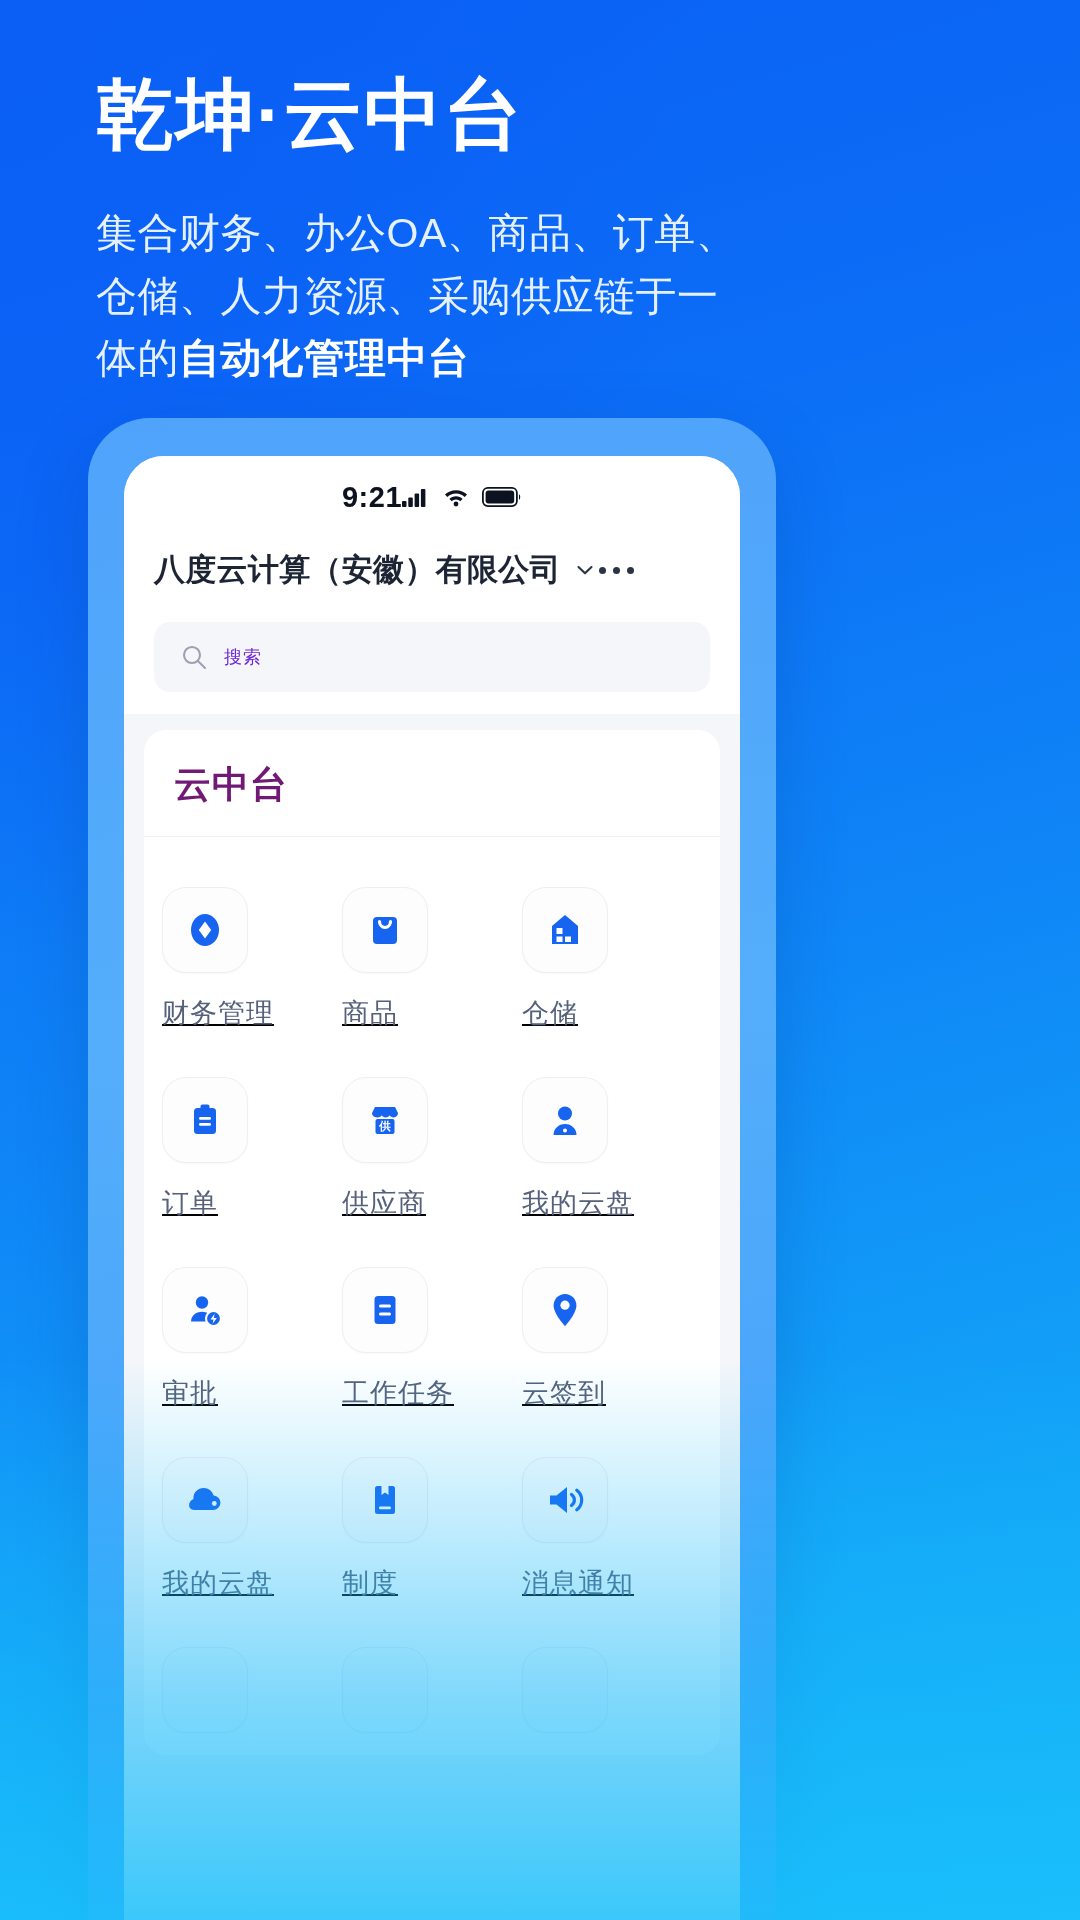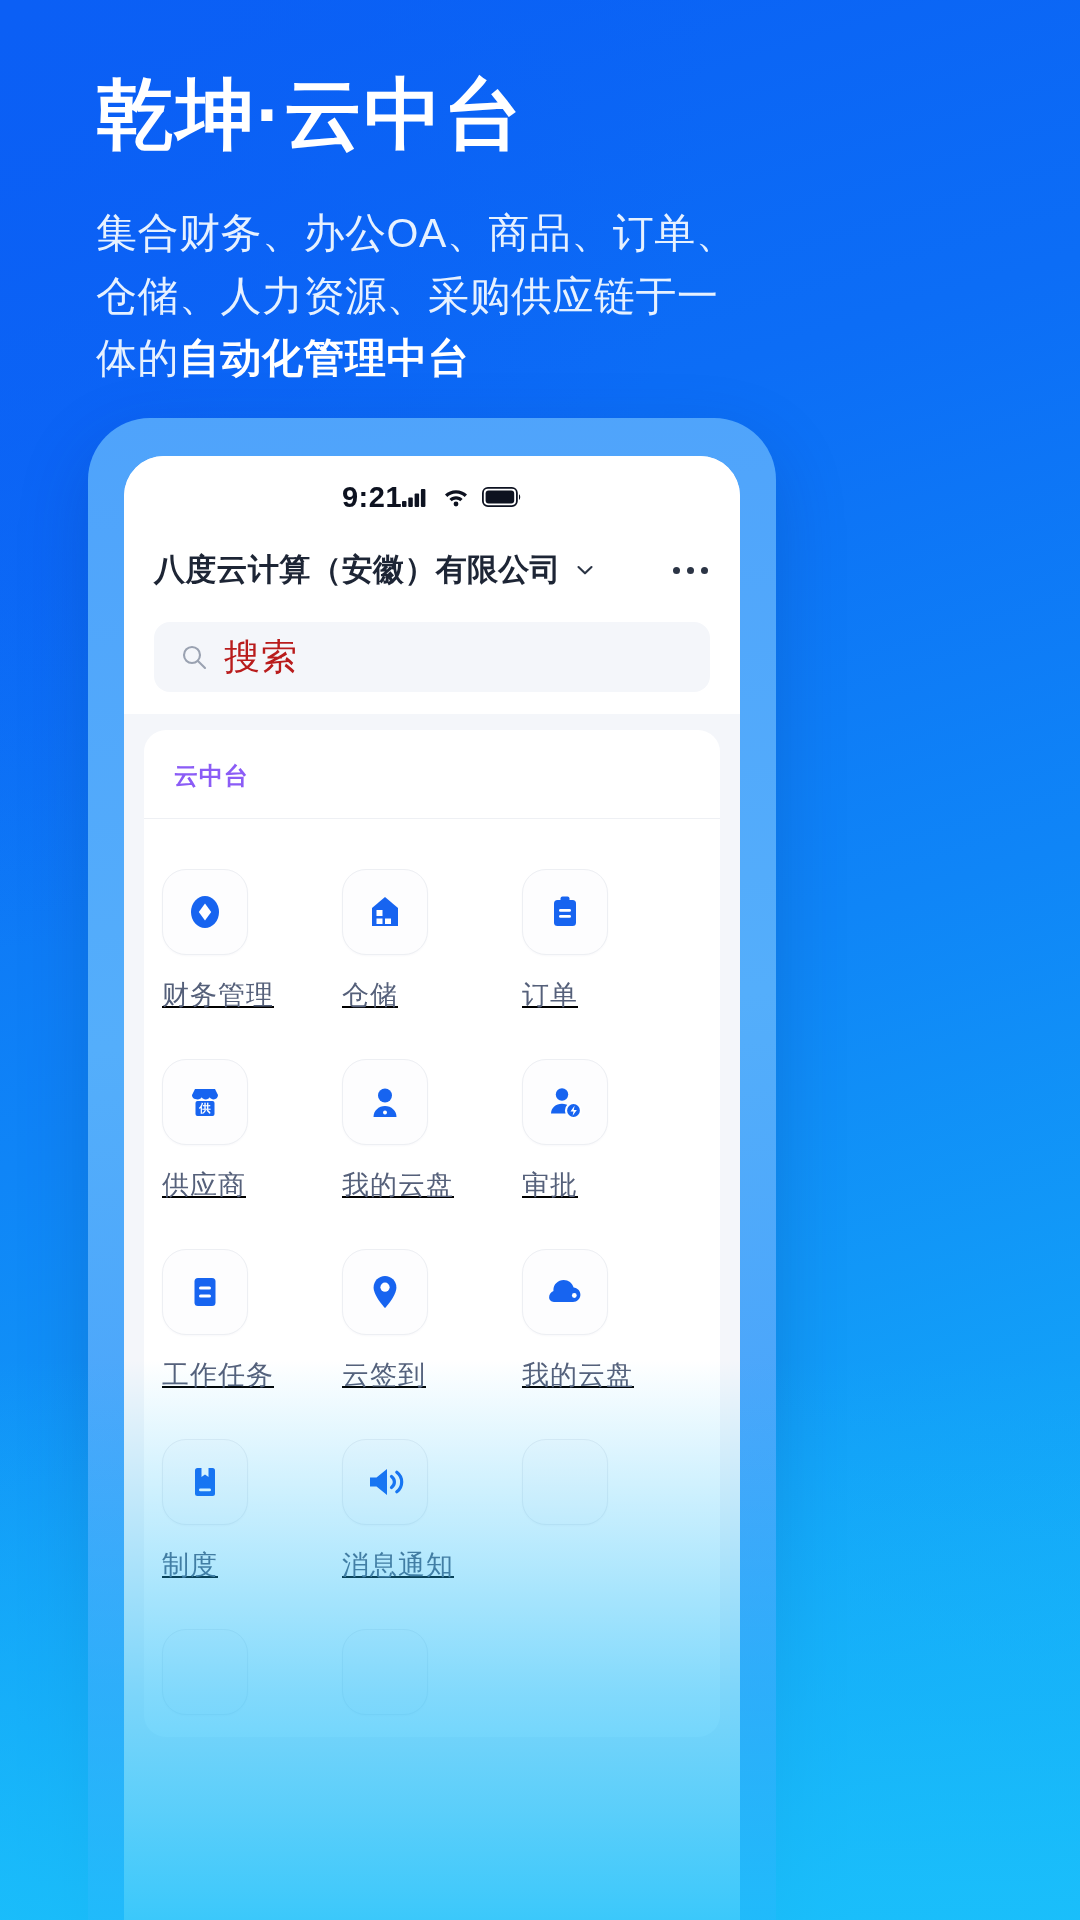--- a/index.html
+++ b/index.html
@@ -48,48 +48,48 @@
     height:66px;display:flex;align-items:center;justify-content:center;
     padding:8px 34px 0 34px;background:#ffffff;
   }
   .status-time{font-size:29px;font-weight:700;color:#0d1220;letter-spacing:.5px;}
   .status-icons{display:flex;align-items:center;gap:13px;}
 
   .app-header{
     background:#ffffff;padding:4px 30px 0 30px;
   }
   .company-row{
-    display:flex;align-items:center;justify-content:space-between;
+    display:flex;align-items:center;justify-content:flex-start;
     height:72px;
   }
   .company-left{display:flex;align-items:center;gap:12px;min-width:0;}
   .company-name{
     font-size:31px;font-weight:700;color:#1d2535;white-space:nowrap;
     letter-spacing:.3px;
   }
   .dots-btn{
     display:flex;align-items:center;gap:7px;padding:6px 2px;
   }
   .dots-btn i{width:7px;height:7px;border-radius:50%;background:#2b3445;display:block;}
 
   .search-wrap{padding:16px 0 22px 0;background:#ffffff;}
   .search-box{
     height:70px;background:#f4f6fa;border-radius:16px;
     display:flex;align-items:center;gap:16px;padding:0 26px;
   }
-  .search-ph{font-size:36px;color:#b91c1c;letter-spacing:1px;}
+  .search-ph{font-size:18px;color:#6d28d9;letter-spacing:1px;}
 
   .card{
     margin:16px 20px 0 20px;background:#ffffff;border-radius:22px;
     min-height:980px;
   }
   .card-head{
     padding:30px 30px 26px 30px;border-bottom:1px solid #eef0f4;
   }
-  .card-title{font-size:24px;font-weight:600;color:#8b5cf6;letter-spacing:1px;}
+  .card-title{font-size:37px;font-weight:600;color:#701a75;letter-spacing:1px;}
 
   .grid{
     display:grid;grid-template-columns:repeat(3,1fr);
     row-gap:8px;padding:34px 18px 0 18px;
   }
   .tile{
     display:flex;flex-direction:column;align-items:flex-start;
     padding:16px 0 22px 0;
     text-decoration:underline;
   }
@@ -186,20 +186,29 @@
           <div class="tile">
             <div class="tile-ico">
               <svg width="46" height="46" viewBox="0 0 46 46">
                 <ellipse cx="23" cy="23" rx="14" ry="16" fill="#1764f0"></ellipse>
                 <path d="M23 14.5l6.2 8.5L23 31.5 16.8 23z" fill="#ffffff"></path>
               </svg>
             </div>
             <div class="tile-label">财务管理</div>
           </div>
 
+          <div class="tile">
+            <div class="tile-ico">
+              <svg width="46" height="46" viewBox="0 0 46 46">
+                <rect x="11" y="10" width="24" height="27" rx="4" fill="#1764f0"></rect>
+                <path d="M17.5 14.5c0 3.4 2.5 6 5.5 6s5.5-2.6 5.5-6" fill="none" stroke="#ffffff" stroke-width="3.2" stroke-linecap="round"></path>
+              </svg>
+            </div>
+            <div class="tile-label">商品</div>
+          </div>
 
           <div class="tile">
             <div class="tile-ico">
               <svg width="46" height="46" viewBox="0 0 46 46">
                 <path d="M23 8l13 11v18H10V19z" fill="#1764f0"></path>
                 <rect x="14.5" y="21" width="6" height="6" fill="#ffffff"></rect>
                 <rect x="14.5" y="29.5" width="6" height="5.5" fill="#ffffff"></rect>
                 <rect x="23" y="29.5" width="6" height="5.5" fill="#ffffff"></rect>
               </svg>
             </div>

